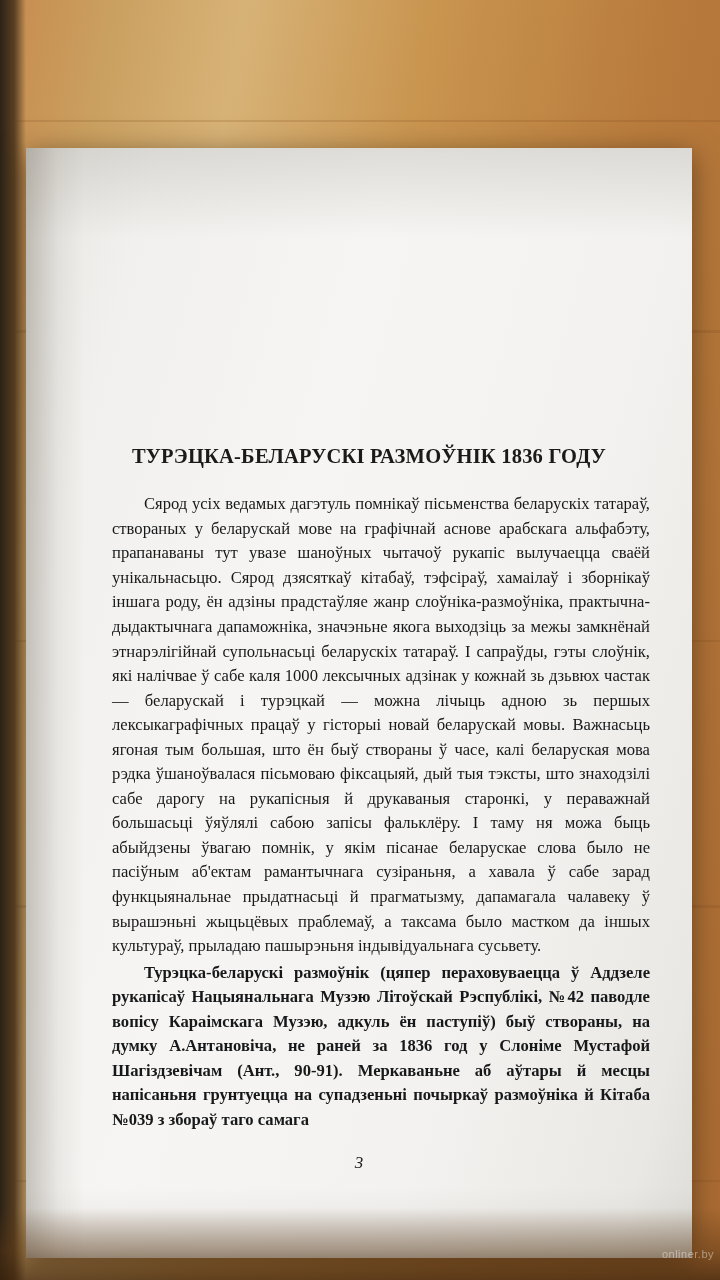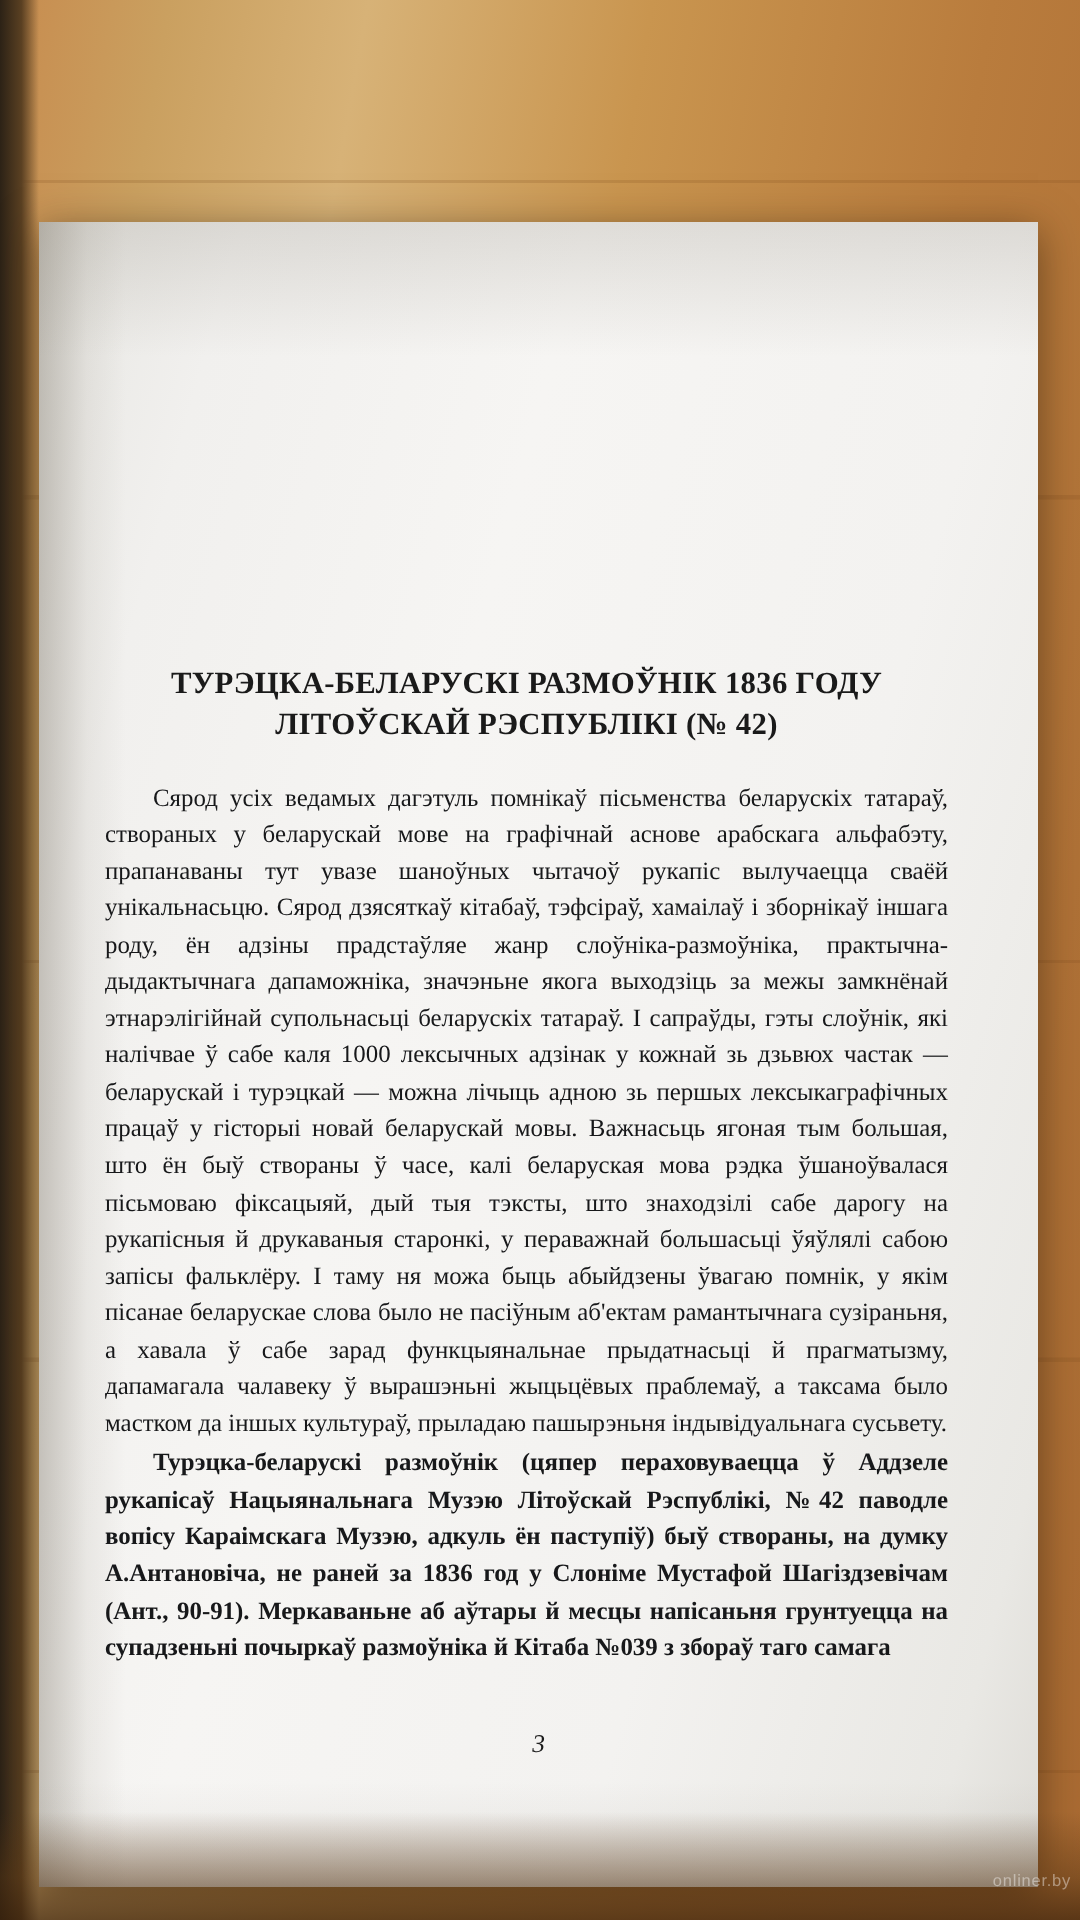--- a/index.html
+++ b/index.html
@@ -77,21 +77,21 @@
   .page-bottom-shade {
     position: absolute;
     left: 0; bottom: 0;
     width: 100%; height: 70px;
     background: linear-gradient(0deg, rgba(140,133,120,0.18) 0%, rgba(255,255,255,0) 100%);
     pointer-events: none;
   }
 
   .content {
     position: absolute;
-    left: 44px;
+    left: 62px;
     top: 295px;
     width: 562px;
   }
 
   .title {
     text-align: center;
     font-weight: bold;
     font-size: 20.5px;
     line-height: 1.33;
     letter-spacing: 0.2px;
@@ -103,21 +103,21 @@
   .body-text {
     font-size: 16.6px;
     line-height: 1.48;
     color: #17181a;
     text-align: justify;
     text-justify: inter-word;
     margin: 0 0 0 0;
     hyphens: manual;
   }
   .body-text + .body-text { margin-top: 2px; font-weight: bold; }
-  .body-text.indent { text-indent: 32px; }
+  .body-text.indent { text-indent: 32px; margin-left: 24px; }
 
   .folio {
     position: absolute;
     left: 0;
     right: 0;
     top: 1005px;
     text-align: center;
     font-style: italic;
     font-size: 17px;
     color: #1c1c1c;
@@ -146,21 +146,20 @@
   <div class="left-shadow"></div>
 
   <div class="page">
     <div class="page-gutter"></div>
     <div class="page-top-shade"></div>
     <div class="page-bottom-shade"></div>
 
     <div class="content">
       <h1 class="title">
         <span class="tline">ТУРЭЦКА-БЕЛАРУСКІ РАЗМОЎНІК 1836 ГОДУ</span>
-        <span class="tline">ЛІТОЎСКАЙ РЭСПУБЛІКІ (№ 42)</span>
       </h1>
 
       <p class="body-text indent">Сярод усіх ведамых дагэтуль помнікаў пісьменства беларускіх татараў, створаных у беларускай мове на графічнай аснове арабскага альфабэту, прапанаваны тут увазе шаноўных чытачоў рукапіс вылучаецца сваёй унікальнасьцю. Сярод дзясяткаў кітабаў, тэфсіраў, хамаілаў і зборнікаў іншага роду, ён адзіны прадстаўляе жанр слоўніка-размоўніка, практычна-дыдактычнага дапаможніка, значэньне якога выходзіць за межы замкнёнай этнарэлігійнай супольнасьці беларускіх татараў. І сапраўды, гэты слоўнік, які налічвае ў сабе каля 1000 лексычных адзінак у кожнай зь дзьвюх частак — беларускай і турэцкай — можна лічыць адною зь першых лексыкаграфічных працаў у гісторыі новай беларускай мовы. Важнасьць ягоная тым большая, што ён быў створаны ў часе, калі беларуская мова рэдка ўшаноўвалася пісьмоваю фіксацыяй, дый тыя тэксты, што знаходзілі сабе дарогу на рукапісныя й друкаваныя старонкі, у пераважнай большасьці ўяўлялі сабою запісы фальклёру. І таму ня можа быць абыйдзены ўвагаю помнік, у якім пісанае беларускае слова было не пасіўным аб'ектам рамантычнага сузіраньня, а хавала ў сабе зарад функцыянальнае прыдатнасьці й прагматызму, дапамагала чалавеку ў вырашэньні жыцьцёвых праблемаў, а таксама было мастком да іншых культураў, прыладаю пашырэньня індывідуальнага сусьвету.</p>
       <p class="body-text indent">Турэцка-беларускі размоўнік (цяпер пераховуваецца ў Аддзеле рукапісаў Нацыянальнага Музэю Літоўскай Рэспублікі, №42 паводле вопісу Караімскага Музэю, адкуль ён паступіў) быў створаны, на думку А.Антановіча, не раней за 1836 год у Слоніме Мустафой Шагіздзевічам (Ант., 90-91). Меркаваньне аб аўтары й месцы напісаньня грунтуецца на супадзеньні почыркаў размоўніка й Кітаба №039 з зборaў таго самага</p>
     </div>
 
     <div class="folio">3</div>
   </div>
 
   <div class="bottom-edge"></div>

